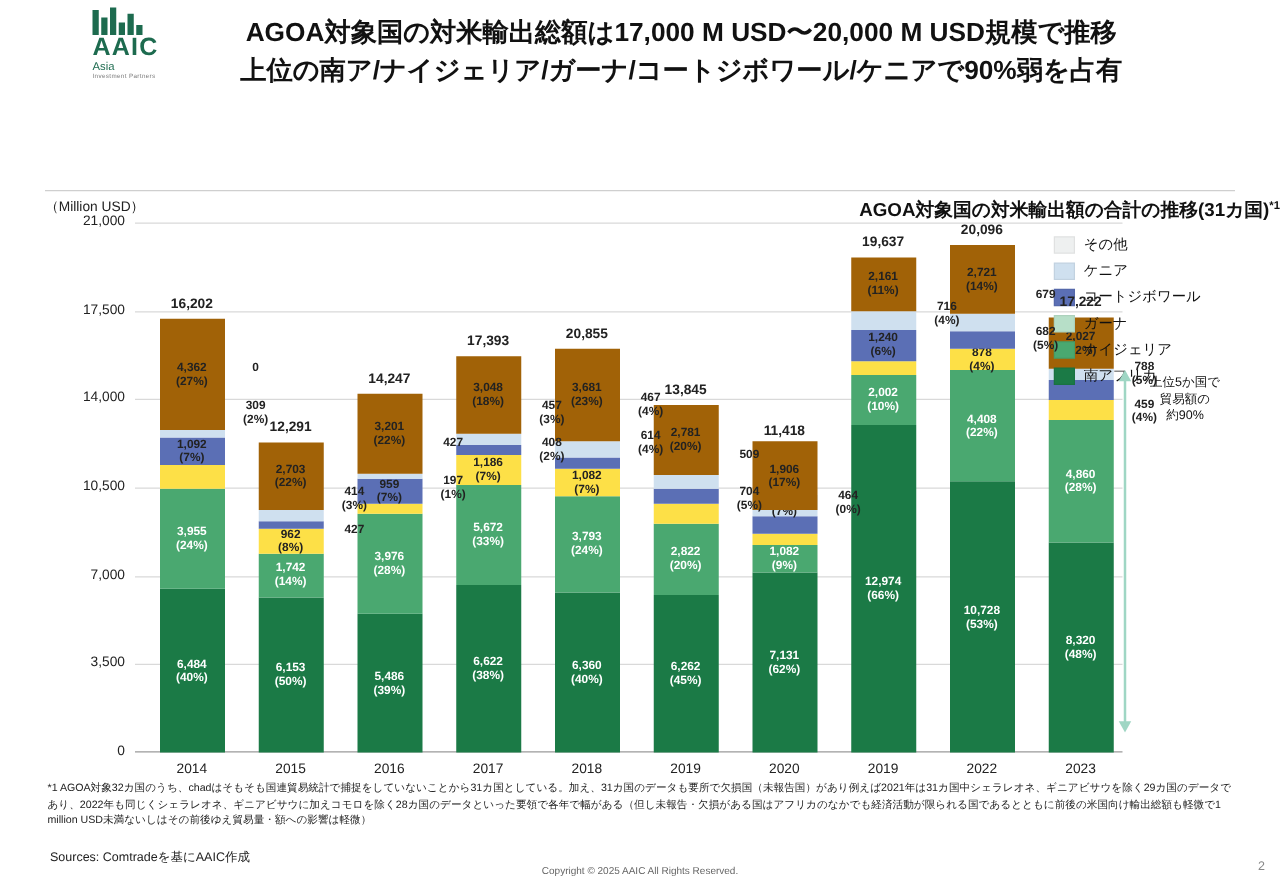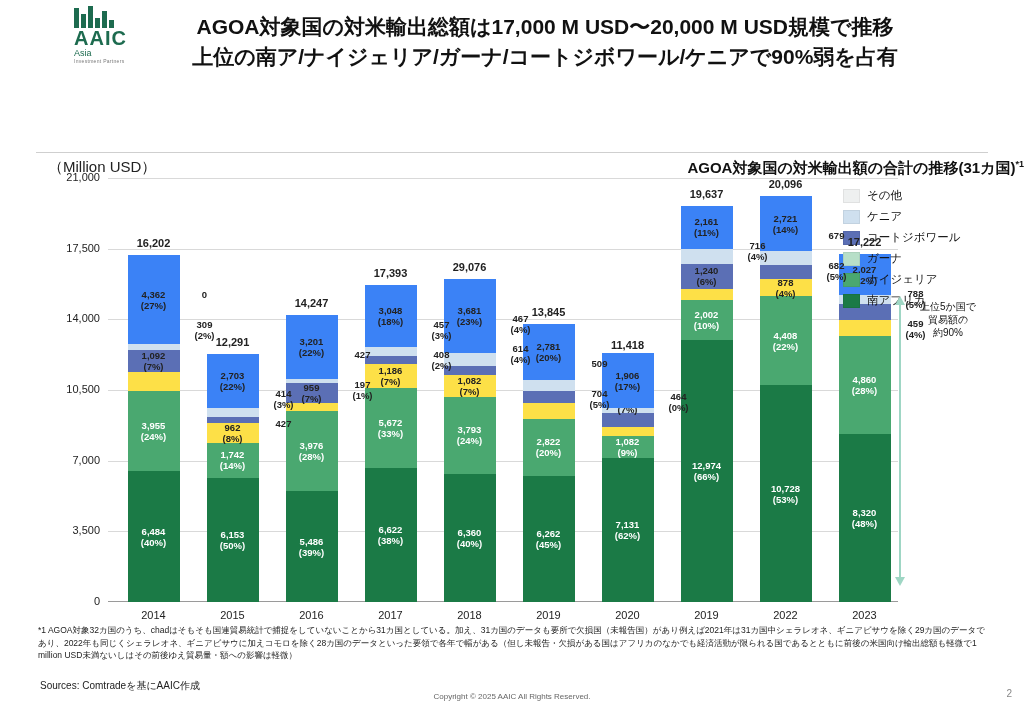--- a/index.html
+++ b/index.html
@@ -12,40 +12,40 @@
   .logo .txt{font-weight:bold;font-size:20px;color:#1d6b4f;letter-spacing:1px;line-height:20px;}
   .logo .sub{font-size:9px;color:#1d6b4f;line-height:10px;}
   .logo .sub2{font-size:5px;color:#7a7a7a;line-height:6px;letter-spacing:.3px;}
 
   .headline{position:absolute;left:80px;top:12px;width:930px;text-align:center;font-weight:bold;font-size:21px;line-height:30px;color:#111;}
   .headline .l2{display:block;}
 
   .chart-title{position:absolute;left:0;top:112px;width:1024px;text-align:right;font-weight:bold;font-size:15px;color:#111;margin-top:47px;}
   .chart-title sup{font-size:9px;}
 
-  .unit{position:absolute;left:48px;top:158px;font-size:15px;color:#222;}
+  .unit{position:absolute;left:36px;top:158px;font-size:11px;color:#222;}
 
   
   .plot{position:absolute;left:108px;top:178px;width:790px;height:424px;}
   .plot .gl{position:absolute;left:0;width:790px;height:1px;background:#d9d9d9;}
   .plot .axis-x{position:absolute;left:0;bottom:0;width:790px;height:1px;background:#9a9a9a;}
   .ylab{position:absolute;width:60px;text-align:right;font-size:11px;color:#222;}
 
   .bars-area{position:absolute;left:108px;top:178px;width:790px;height:424px;}
   .bar{position:absolute;bottom:0;width:52px;}
   .seg{position:absolute;left:0;width:52px;box-sizing:border-box;}
   .seg span{position:absolute;left:0;width:52px;text-align:center;font-size:9.5px;line-height:11px;font-weight:bold;}
   .seg .two{top:50%;transform:translateY(-50%);}
 
   .c-sa{background:#1b7a46;}
   .c-ng{background:#4aa870;}
   .c-gh{background:#fde047;}
   .c-ci{background:#5b6fb5;}
   .c-ke{background:#cfe0ef;}
-  .c-ot{background:#3b82f6;}
+  .c-ot{background:#a16207;}
 
   .w{color:#ffffff;}
   .b{color:#222222;}
 
   .total{position:absolute;width:80px;text-align:center;font-size:11px;font-weight:bold;color:#222;}
   .ocall{position:absolute;font-size:9.5px;line-height:11px;font-weight:bold;color:#222;text-align:center;width:46px;}
   .xlab{position:absolute;width:60px;text-align:center;font-size:11px;color:#222;}
 
   
   .legend{position:absolute;left:843px;top:188px;width:175px;}
@@ -333,21 +333,21 @@
 <div class="ocall" style="left: 181.5px; top: 319.451px;">309<br>(2%)</div>
 <div class="total" style="left: 192.5px; top: 335.556px;">12,291</div>
 <div class="ocall" style="left: 260.5px; top: 387.556px;">414<br>(3%)</div>
 <div class="ocall" style="left: 260.5px; top: 417.556px;">427</div>
 <div class="total" style="left: 271.5px; top: 296.629px;">14,247</div>
 <div class="ocall" style="left: 339.5px; top: 348.629px;">427</div>
 <div class="ocall" style="left: 339.5px; top: 378.629px;">197<br>(1%)</div>
 <div class="total" style="left: 350.5px; top: 267.07px;">17,393</div>
 <div class="ocall" style="left: 418.5px; top: 319.07px;">457<br>(3%)</div>
 <div class="ocall" style="left: 418.5px; top: 349.07px;">408<br>(2%)</div>
-<div class="total" style="left: 429.5px; top: 261.013px;">29,076</div>
+<div class="total" style="left: 429.5px; top: 261.013px;">20,855</div>
 <div class="ocall" style="left: 497.5px; top: 313.013px;">467<br>(4%)</div>
 <div class="ocall" style="left: 497.5px; top: 343.013px;">614<br>(4%)</div>
 <div class="total" style="left: 508.5px; top: 306.26px;">13,845</div>
 <div class="ocall" style="left: 576.5px; top: 358.26px;">509</div>
 <div class="ocall" style="left: 576.5px; top: 388.26px;">704<br>(5%)</div>
 <div class="total" style="left: 587.5px; top: 339.251px;">11,418</div>
 <div class="ocall" style="left: 655.5px; top: 391.251px;">464<br>(0%)</div>
 <div class="total" style="left: 666.5px; top: 187.54px;">19,637</div>
 <div class="ocall" style="left: 734.5px; top: 239.54px;">716<br>(4%)</div>
 <div class="total" style="left: 745.5px; top: 178.252px;">20,096</div>

